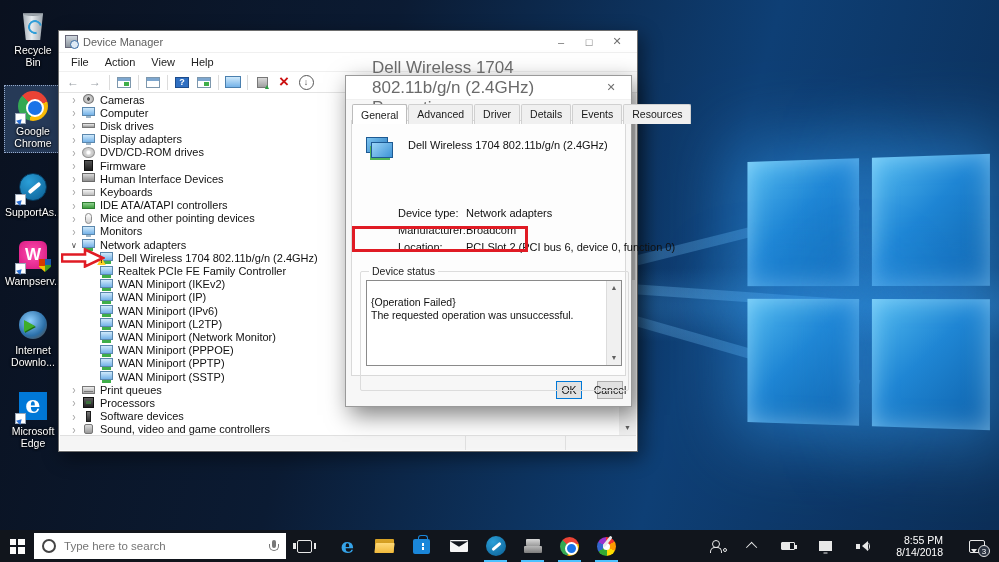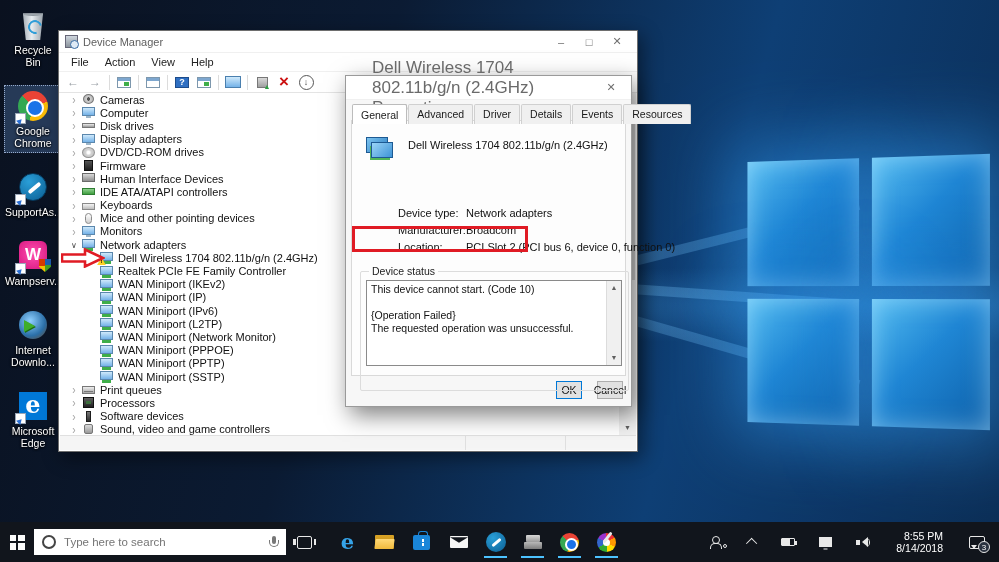--- a/index.html
+++ b/index.html
@@ -136,21 +136,21 @@
   .sscroll .arr{position:absolute;left:0;width:14px;height:14px;font-size:7px;color:#606060;text-align:center;line-height:14px;}
   .sscroll .arr.up{top:0;}
   .sscroll .arr.dn{bottom:0;}
   .dlgbtns{position:absolute;right:8px;bottom:7px;display:flex;gap:15px;}
   .btn{width:26px;height:18px;background:#e1e1e1;border:1px solid #adadad;font-size:10.5px;color:#111;display:flex;align-items:center;justify-content:center;}
   .btn.default{border-color:#0078d7;}
   
   .anno-rect{position:absolute;left:352px;top:226px;width:176px;height:26px;border:3px solid #e01b24;z-index:40;pointer-events:none;}
   .anno-arrow{position:absolute;left:61px;top:248px;z-index:40;}
   
-  .taskbar{position:absolute;left:0;bottom:0;width:999px;height:40px;background:#11151c;display:flex;align-items:center;z-index:60;}
+  .taskbar{position:absolute;left:0;bottom:0;width:999px;height:32px;background:#11151c;display:flex;align-items:center;z-index:60;}
   .startbtn{width:34px;height:32px;display:flex;align-items:center;justify-content:center;}
   .winlogo{width:15px;height:15px;display:grid;grid-template-columns:1fr 1fr;grid-template-rows:1fr 1fr;gap:1.5px;}
   .winlogo span{background:#fbfbfb;}
   .searchbox{width:252px;height:26px;background:#fff;display:flex;align-items:center;padding:0 8px;gap:8px;}
   .cortana{width:14px;height:14px;border:2px solid #444;border-radius:50%;flex:none;}
   .searchtxt{flex:1;font-size:11.5px;color:#3b3b3b;border:none;outline:none;background:transparent;font-family:inherit;}
   .micio{width:9px;height:13px;position:relative;flex:none;}
   .micio::before{content:"";position:absolute;left:2.5px;top:0;width:4px;height:8px;background:#777;border-radius:2px;}
   .micio::after{content:"";position:absolute;left:0;top:4px;width:8px;height:6px;border:1px solid #777;border-top:none;border-radius:0 0 5px 5px;}
   .tbicons{display:flex;align-items:center;height:32px;margin-left:6px;}
@@ -354,28 +354,28 @@
         </div>
 
         <div class="trow">
           <span class="chev collapsed"></span>
           <span class="ti hid"></span>
           <span class="tlabel">Human Interface Devices</span>
         </div>
 
         <div class="trow">
           <span class="chev collapsed"></span>
+          <span class="ti keyboard"></span>
+          <span class="tlabel">Keyboards</span>
+        </div>
+
+        <div class="trow">
+          <span class="chev collapsed"></span>
           <span class="ti ide"></span>
           <span class="tlabel">IDE ATA/ATAPI controllers</span>
-        </div>
-
-        <div class="trow">
-          <span class="chev collapsed"></span>
-          <span class="ti keyboard"></span>
-          <span class="tlabel">Keyboards</span>
         </div>
 
         <div class="trow">
           <span class="chev collapsed"></span>
           <span class="ti mouse"></span>
           <span class="tlabel">Mice and other pointing devices</span>
         </div>
 
         <div class="trow">
           <span class="chev collapsed"></span>
@@ -527,21 +527,20 @@
         <div class="fieldrow" style="top: 120px;">
           <span class="fl">Location:</span>
           <span class="fv">PCI Slot 2 (PCI bus 6, device 0, function 0)</span>
         </div>
       </div>
     <div class="groupbox">
       <span class="grouplabel">Device status</span>
       <div class="statusbox">
         <div class="statustext">
 
-            <div class="sline">This device cannot start. (Code 10)</div>
 
             <div class="sline"></div>
 
             <div class="sline">{Operation Failed}</div>
 
             <div class="sline">The requested operation was unsuccessful.</div>
           </div>
         <div class="sscroll">
           <span class="arr up">▲</span>
           <span class="arr dn">▼</span>

